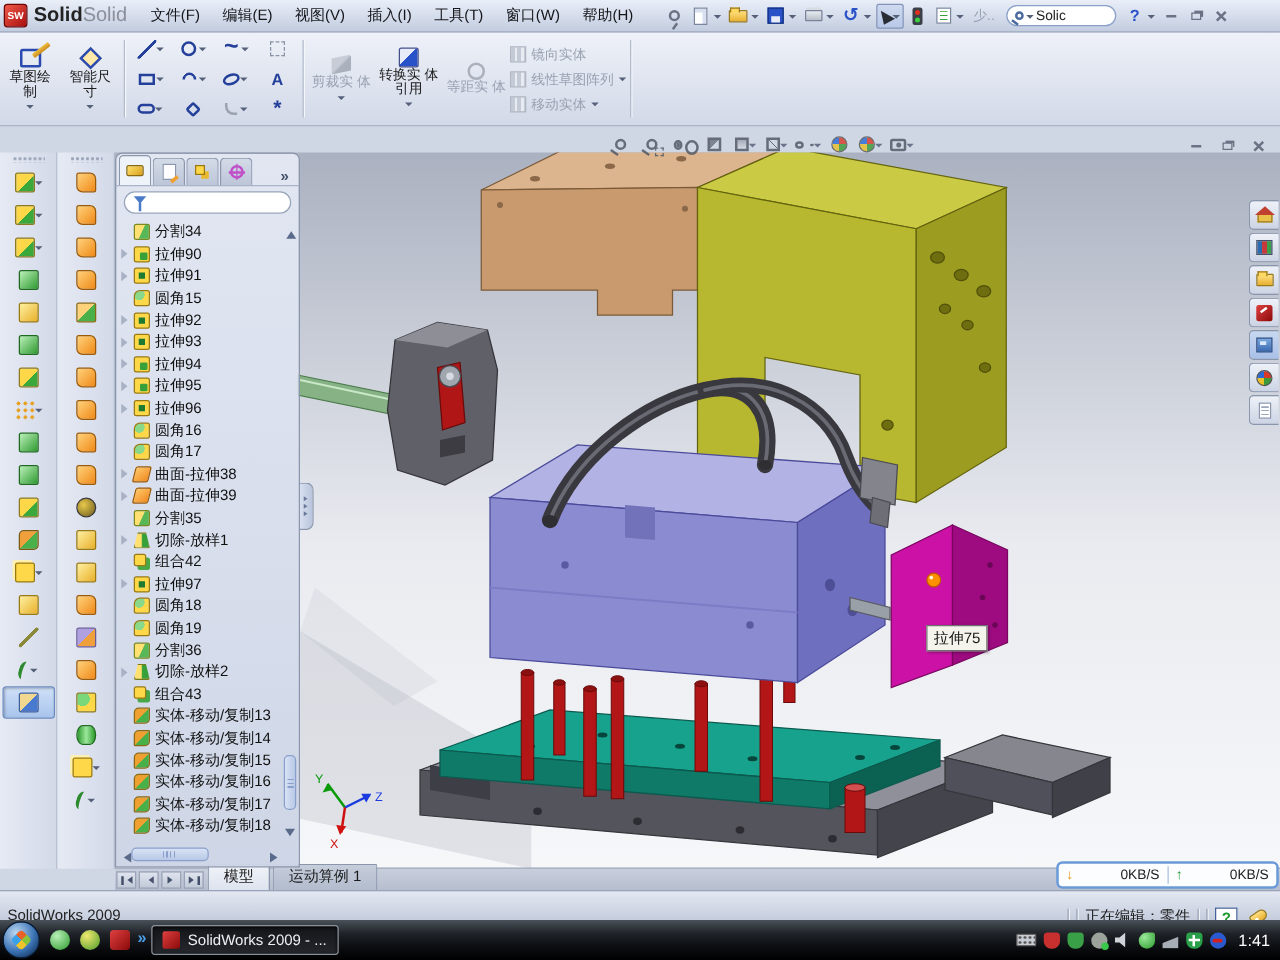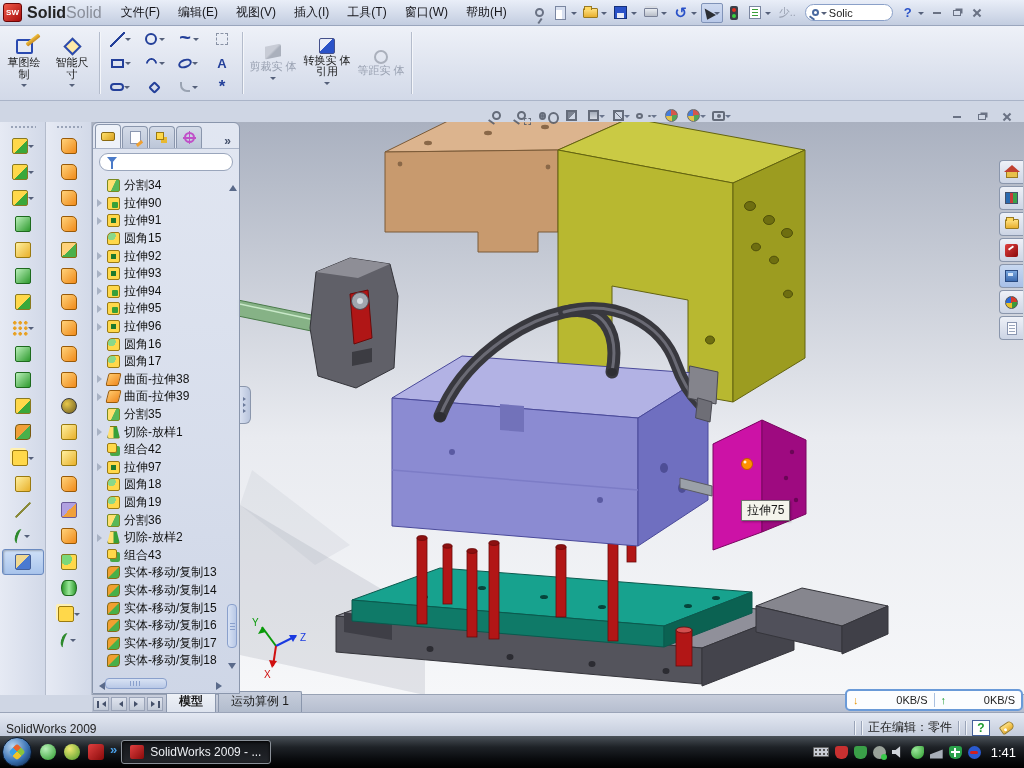--- a/index.html
+++ b/index.html
@@ -183,21 +183,21 @@
 #hthumb::after{content:"";position:absolute;top:2px;left:24px;height:5px;width:10px;background:repeating-linear-gradient(90deg,#8aa0cc 0 1px,transparent 1px 3px)}
 #splitter{left:240px;top:386px;width:11px;height:38px;background:linear-gradient(90deg,#d8e0f0,#b8c4dc);border:1px solid #8a96ac;border-left:none;border-radius:0 6px 6px 0;z-index:11;display:flex;flex-direction:column;align-items:center;justify-content:center;gap:2px}
 .spl-dot{width:4px;height:4px;border-left:3px solid #6a7a9a;border-top:2px solid transparent;border-bottom:2px solid transparent}
 
 #doctabstrip{left:92px;top:694px;width:932px;height:18px;background:linear-gradient(#c8cedc,#b6becf);border-top:1px solid #98a2b4;display:flex;align-items:flex-end;z-index:9}
 .navbtn{width:16px;height:14px;border:1px solid #9aa4b8;background:linear-gradient(#dfe4ee,#c2cad8);margin:0 1px 1px;display:flex;align-items:center;justify-content:center}
 .nav-g{width:0;height:0;border:3px solid transparent}
 .nav-l{border-right:4px solid #44506a}.nav-r{border-left:4px solid #44506a}
 .nav-bar{width:2px;height:7px;background:#44506a}
 .dtab{padding:1px 12px 2px;border:1px solid #8a96ac;border-bottom:none;background:linear-gradient(#c6cddb,#b2bccd);font-size:12px;margin-left:2px;border-radius:2px 2px 0 0}
-.dtab.active{background:linear-gradient(#f0f3f8,#dde3ee);font-weight:bold}
+.dtab.active{background:linear-gradient(#f0f3f8,#dde3ee);font-weight:normal}
 
 #taskpane{right:0;top:160px;width:25px;z-index:8;display:flex;flex-direction:column;gap:2px}
 .tpbtn{width:24px;height:24px;border:1px solid #8a96ac;border-right:none;border-radius:4px 0 0 4px;background:linear-gradient(#eef1f8,#ccd4e4);display:flex;align-items:center;justify-content:center}
 .tpbtn.pressed{background:linear-gradient(#c8d8f0,#a8c0e8)}
 .tp-home{width:12px;height:7px;background:#e8c04a;border:1px solid #9a7a20;position:relative;margin-top:5px}
 .tp-home::before{content:"";position:absolute;left:-3px;top:-7px;width:0;height:0;border-left:8px solid transparent;border-right:8px solid transparent;border-bottom:7px solid #c04030}
 .tp-design-library{width:13px;height:12px;background:linear-gradient(90deg,#2a6ab0 0 33%,#c83a3a 33% 66%,#3aa04a 66%);border:1px solid #44506a}
 .tp-file-explorer{width:14px;height:10px;background:linear-gradient(#ffe080,#e8b030);border:1px solid #9a7a20;border-radius:1px;position:relative}
 .tp-file-explorer::before{content:"";position:absolute;left:0;top:-3px;width:6px;height:3px;background:#ffd860;border:1px solid #9a7a20;border-bottom:none}
 .tp-solidworks-search{width:13px;height:13px;background:linear-gradient(135deg,#e04040,#8a0a0a);border-radius:2px;position:relative}
@@ -208,21 +208,21 @@
 .tp-custom-properties{width:10px;height:13px;background:#fdfdff;border:1px solid #8a96b0;position:relative}
 .tp-custom-properties::before{content:"";position:absolute;left:1px;top:2px;right:1px;height:8px;background:repeating-linear-gradient(#9aa6bc 0 1px,transparent 1px 3px)}
 
 #netmeter{left:845px;top:689px;width:178px;height:22px;background:#fcfdff;border:2px solid #6a9ad8;border-radius:5px;display:flex;align-items:center;z-index:15;font-size:11px}
 .nm-cell{flex:1;display:flex;align-items:center;padding:0 6px;gap:4px}
 .nm-div{width:1px;height:14px;background:#aac0e0}
 .nm-down{color:#e8960a;font-weight:bold}
 .nm-up{color:#1e9a2e;font-weight:bold}
 .nm-val{margin-left:auto;color:#222}
 
-#statusbar{left:0;top:712px;width:1024px;height:24px;background:linear-gradient(#e3e8f2,#c4ccdc);border-top:1px solid #9aa4b8;display:flex;align-items:flex-end;z-index:20;padding:0 6px}
+#statusbar{left:0;top:712px;width:1024px;height:24px;background:linear-gradient(#e3e8f2,#c4ccdc);border-top:1px solid #9aa4b8;display:flex;align-items:flex-start;z-index:20;padding:12px 6px}
 #sb-left{color:#222}
 #sb-right{margin-left:auto;display:flex;align-items:center;gap:6px}
 .sbsep{width:1px;height:14px;background:#9aa4b8;box-shadow:1px 0 0 #f0f3f8}
 #sb-help{width:18px;height:16px;background:#fff;border:1px solid #44609a;color:#1e9a2e;font-weight:bold;display:flex;align-items:center;justify-content:center;font-size:12px}
 .tagicon{width:14px;height:9px;background:linear-gradient(#ffe080,#e8b030);border:1px solid #9a7a20;border-radius:2px 5px 5px 2px;transform:rotate(-35deg);position:relative;margin:0 4px}
 .tagicon::after{content:"";position:absolute;left:2px;top:3px;width:3px;height:3px;border-radius:50%;background:#fff}
 
 #taskbar{left:0;top:736px;width:1024px;height:32px;background:linear-gradient(#4a5158,#1e2227 35%,#0a0c0f 70%,#000);display:flex;align-items:center;z-index:30}
 .orb{width:30px;height:30px;border-radius:50%;margin:0 8px 0 2px;background:radial-gradient(circle at 35% 30%,#bcd8f2,#3a72b4 55%,#0c2446 95%);border:1px solid #0a1a30;position:relative;flex:none}
 .orb::after{content:"";position:absolute;inset:8px;border-radius:3px;background:conic-gradient(#8ac43a 0 90deg,#f0c42a 0 180deg,#3aa0e8 0 270deg,#e8632a 0);transform:rotate(45deg)}
@@ -609,20 +609,36 @@
           <span class="lbl">转换实
 体引用</span>
           <span class="dt"></span>
         </div>
         <div class="cmdbtn dis">
           <span class="ci ci-offset"></span>
           <span class="lbl">等距实
 体</span>
         </div>
       </div>
+    <div id="stackbox">
+        <div class="stackrow">
+          <span class="si"></span>
+          <span class="lbl">镜向实体</span>
+        </div>
+        <div class="stackrow">
+          <span class="si"></span>
+          <span class="lbl">线性草图阵列</span>
+          <span class="dt"></span>
+        </div>
+        <div class="stackrow">
+          <span class="si"></span>
+          <span class="lbl">移动实体</span>
+          <span class="dt"></span>
+        </div>
+      </div>
     <div class="vsep"></div>
   </div>
   <div class="abs" id="watermark">3S</div>
 
 
   <div class="abs ltcol" id="ltcol1">
       <div class="grip"></div>
       <div class="lt-item">
         <span class="lt lt-gy"></span>
         <span class="dt"></span>

